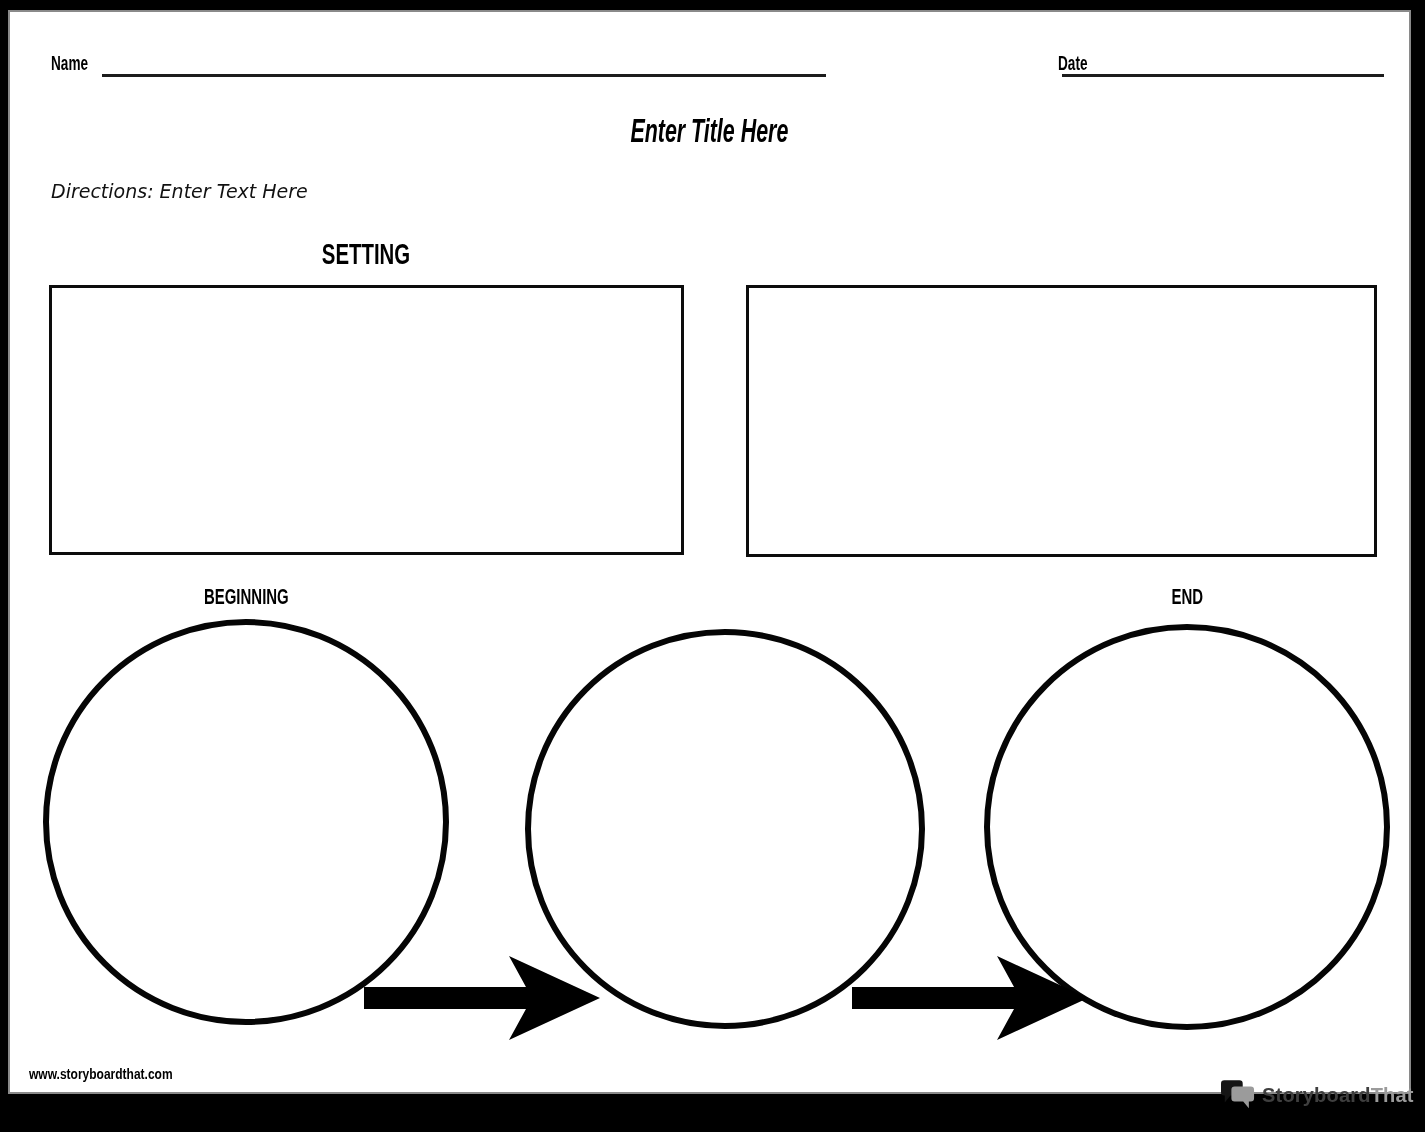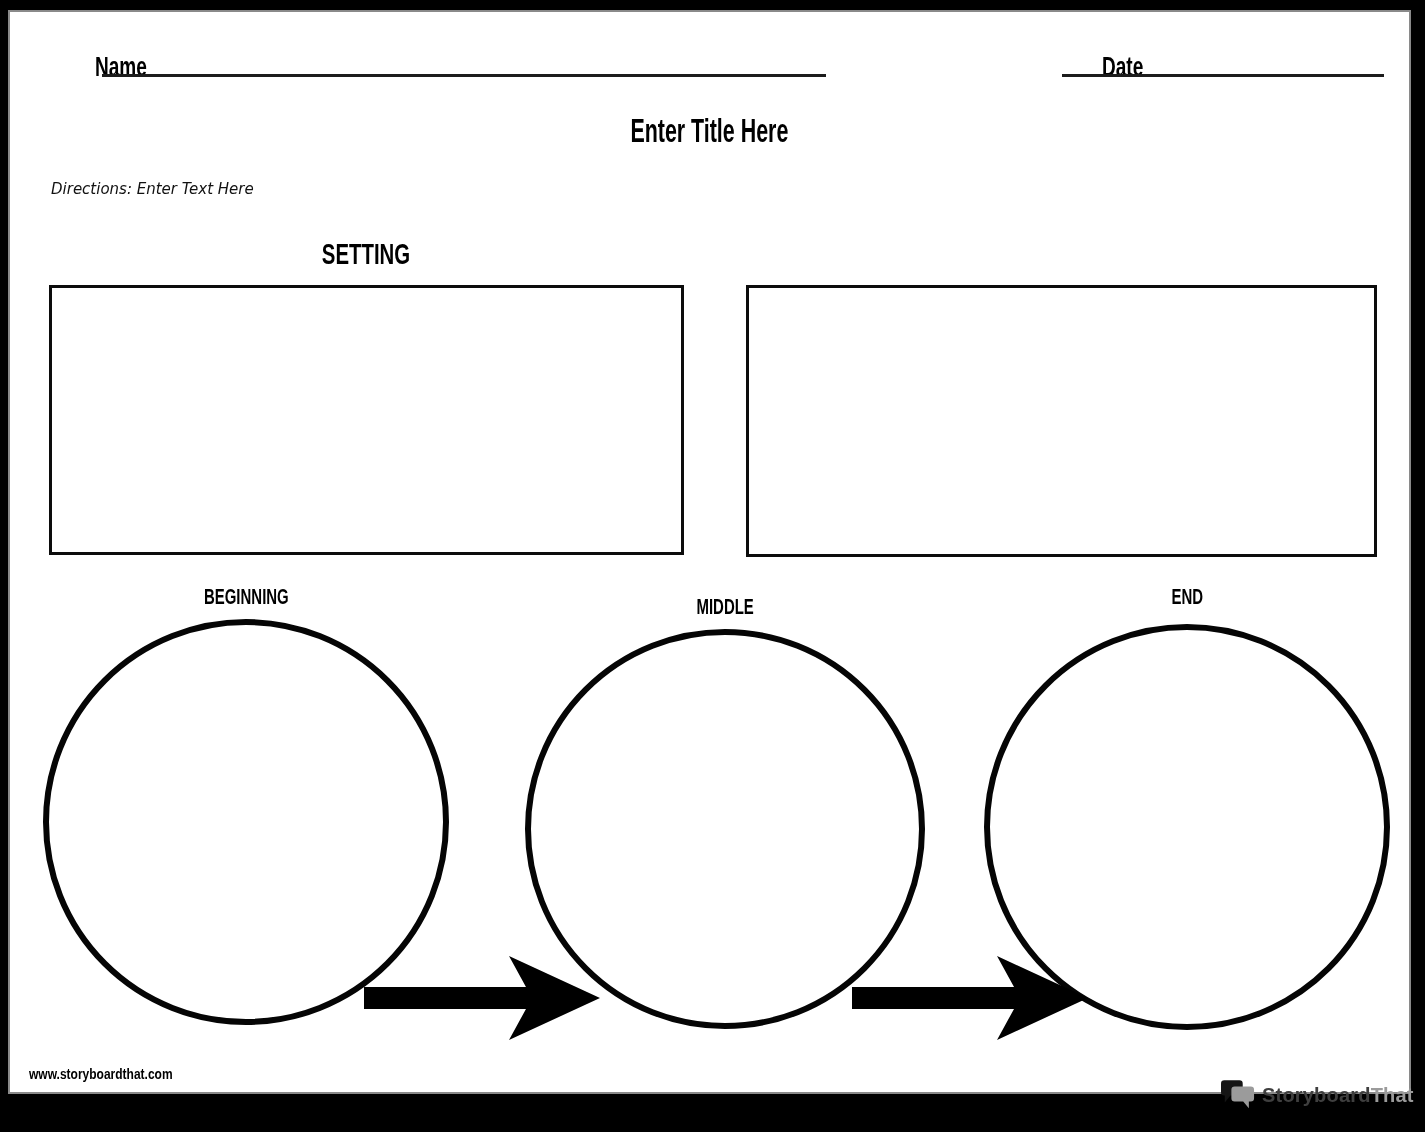--- a/index.html
+++ b/index.html
@@ -10,27 +10,27 @@
     position: absolute; left: 8px; top: 10px; width: 1403px; height: 1084px;
     background: #fff; border: 2px solid #8a8a8a;
   }
 
   .abs { position: absolute; line-height: 1; }
 
   
   .cx { display: inline-block; transform: scaleX(0.68); transform-origin: center; white-space: nowrap; font-weight: bold; }
   .cx-left { display: inline-block; transform: scaleX(0.68); transform-origin: left center; white-space: nowrap; font-weight: bold; }
 
-  .field-label { font-size: 28px; margin-left: 44px; }
+  .field-label { font-size: 20px; }
   .rule { position: absolute; height: 3px; background: #1c1c1c; }
 
-  .doc-title-wrap { left: 0; top: 101px; width: 100%; text-align: center; }
+  .doc-title-wrap { left: 0; top: 101px; width: 100%; text-align: center; font-style: italic; }
   .doc-title { font-size: 34px; transform: scaleX(0.63); }
 
-  .directions { left: 41px; top: 170px; font-size: 15px; font-style: italic; font-family: "DejaVu Sans", sans-serif; color: #111; }
+  .directions { left: 41px; top: 170px; font-size: 19px; font-style: italic; font-family: "DejaVu Sans", sans-serif; color: #111; }
 
   .section-header { text-align: center; font-size: 30px; }
   .flow-header { text-align: center; font-size: 22px; }
 
   .write-box { position: absolute; background: #fff; border: 3px solid #0c0c0c; }
 
   .flow-circle { position: absolute; border: 6px solid #050505; border-radius: 50%; background: #fff; }
 
   .arrow { position: absolute; width: 236px; height: 84px; }
 
@@ -66,23 +66,20 @@
   <div class="abs section-header" style="left:39px; top:227px; width:635px;">
     <span class="cx">SETTING</span>
   </div>
 
   <div class="write-box" style="left:39px; top:273px; width:635px; height:270px;"></div>
   <div class="write-box" style="left:736px; top:273px; width:631px; height:272px;"></div>
 
   <div class="abs flow-header" style="left:33px; top:574px; width:406px;">
     <span class="cx">BEGINNING</span>
   </div>
-  <div class="abs flow-header" style="left:515px; top:584px; width:400px;">
-    <span class="cx">MIDDLE</span>
-  </div>
   <div class="abs flow-header" style="left:974px; top:574px; width:406px;">
     <span class="cx">END</span>
   </div>
 
   <div class="flow-circle" style="left:33px; top:607px; width:406px; height:406px;"></div>
   <div class="flow-circle" style="left:515px; top:617px; width:400px; height:400px;"></div>
   <div class="flow-circle" style="left:974px; top:612px; width:406px; height:406px;"></div>
 
   <svg class="arrow" style="left:354px; top:944px;" viewBox="0 0 236 84">
     <rect x="0" y="31" width="176" height="22" fill="#000"></rect>

